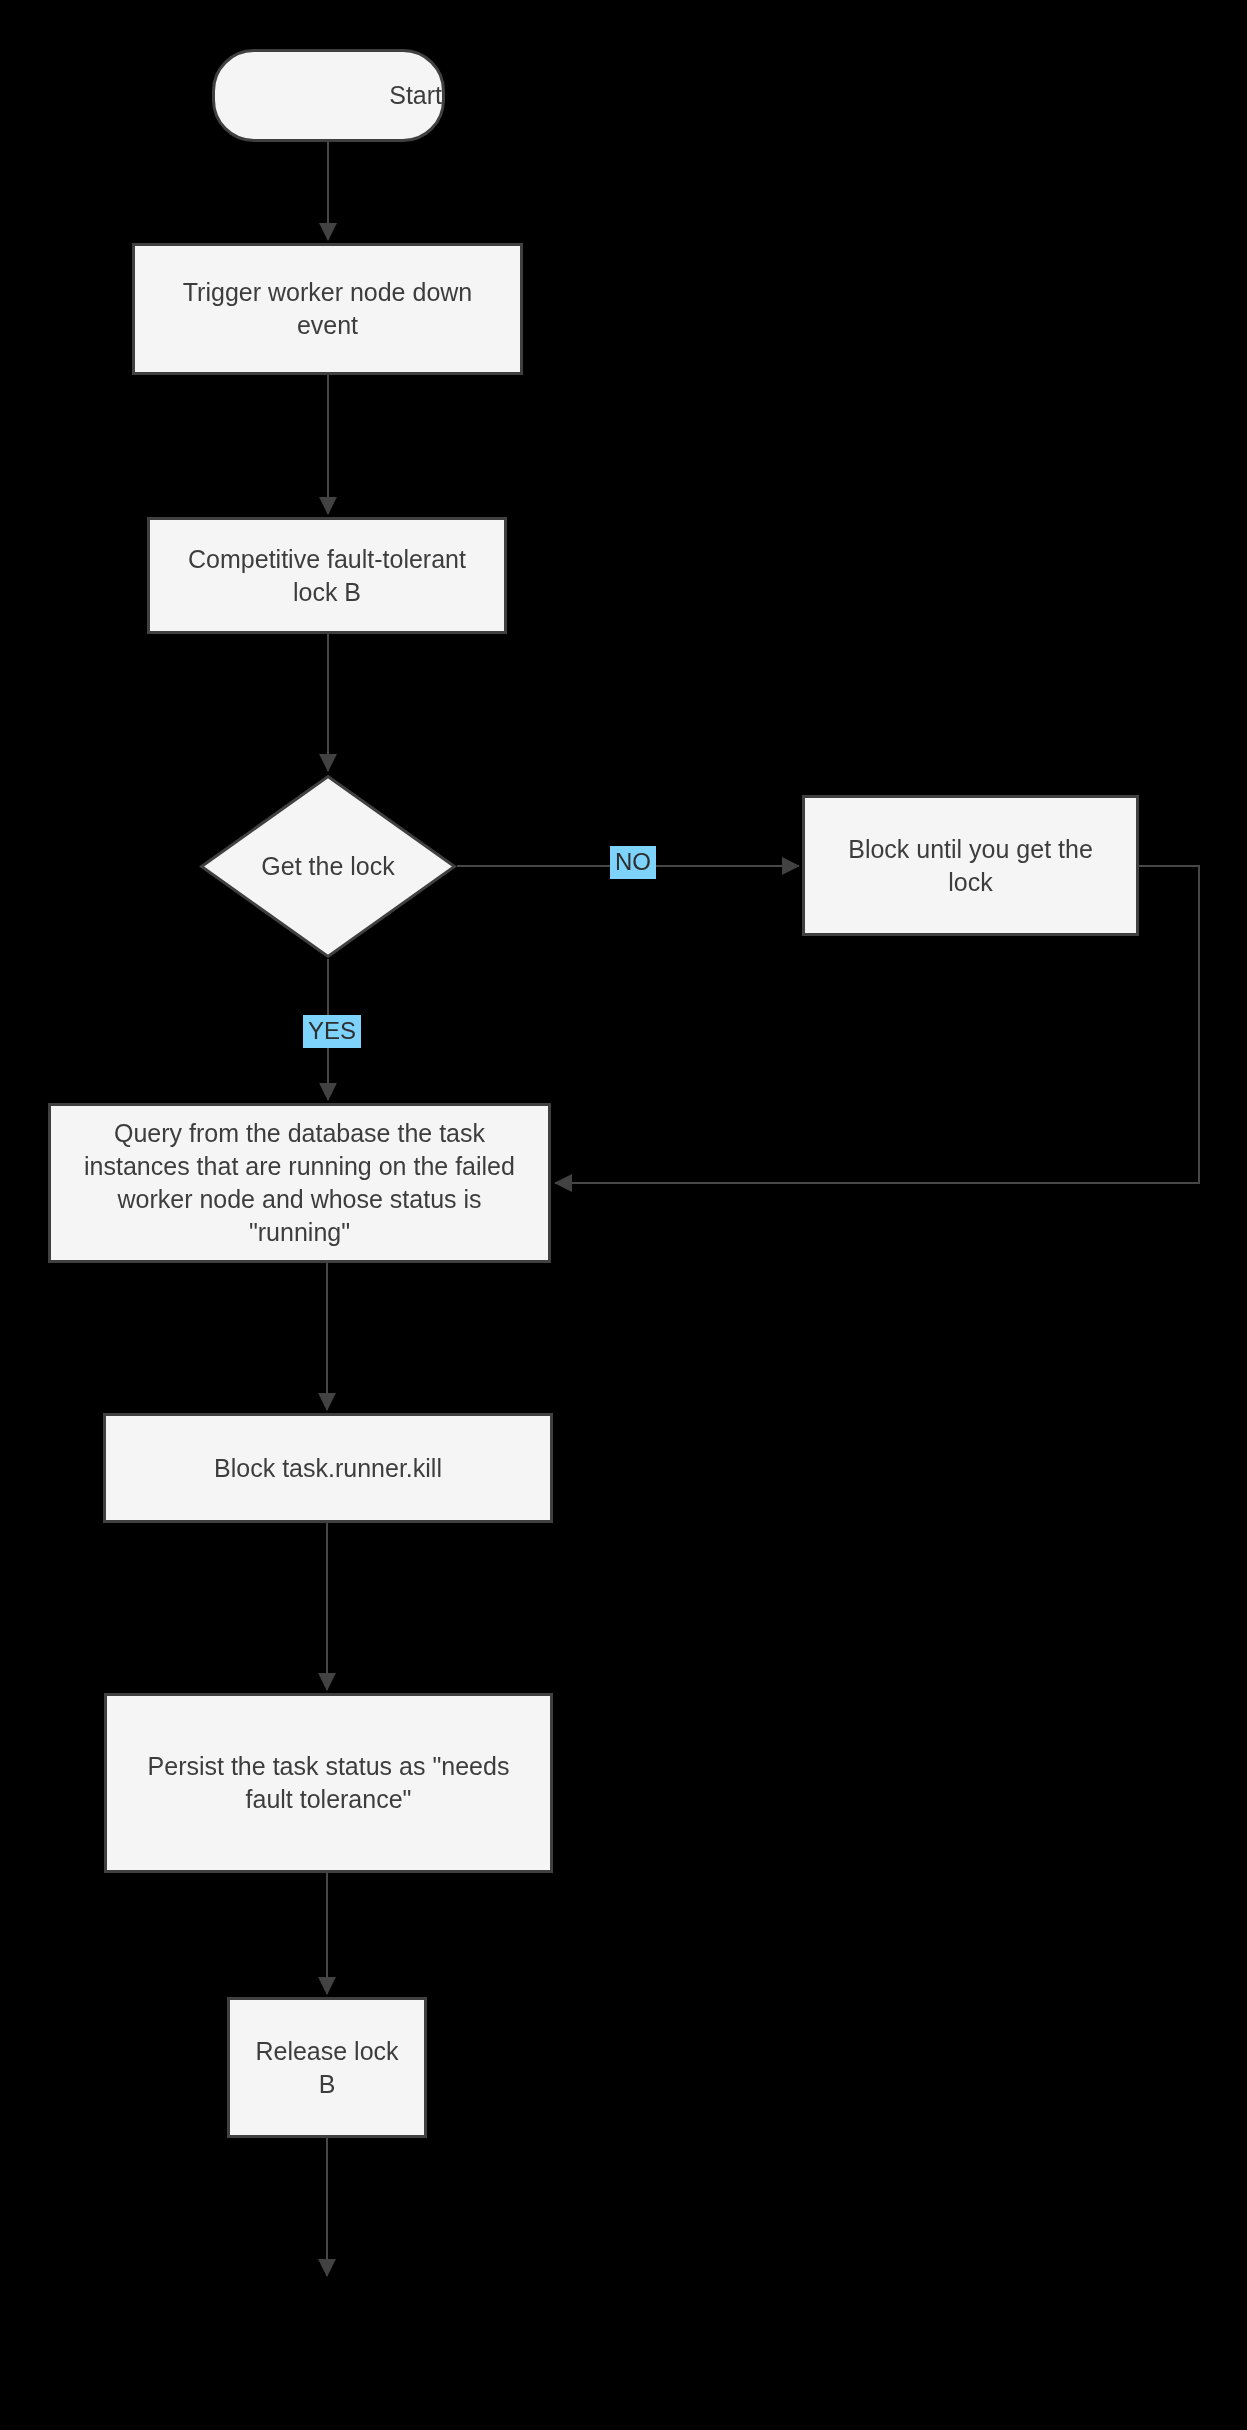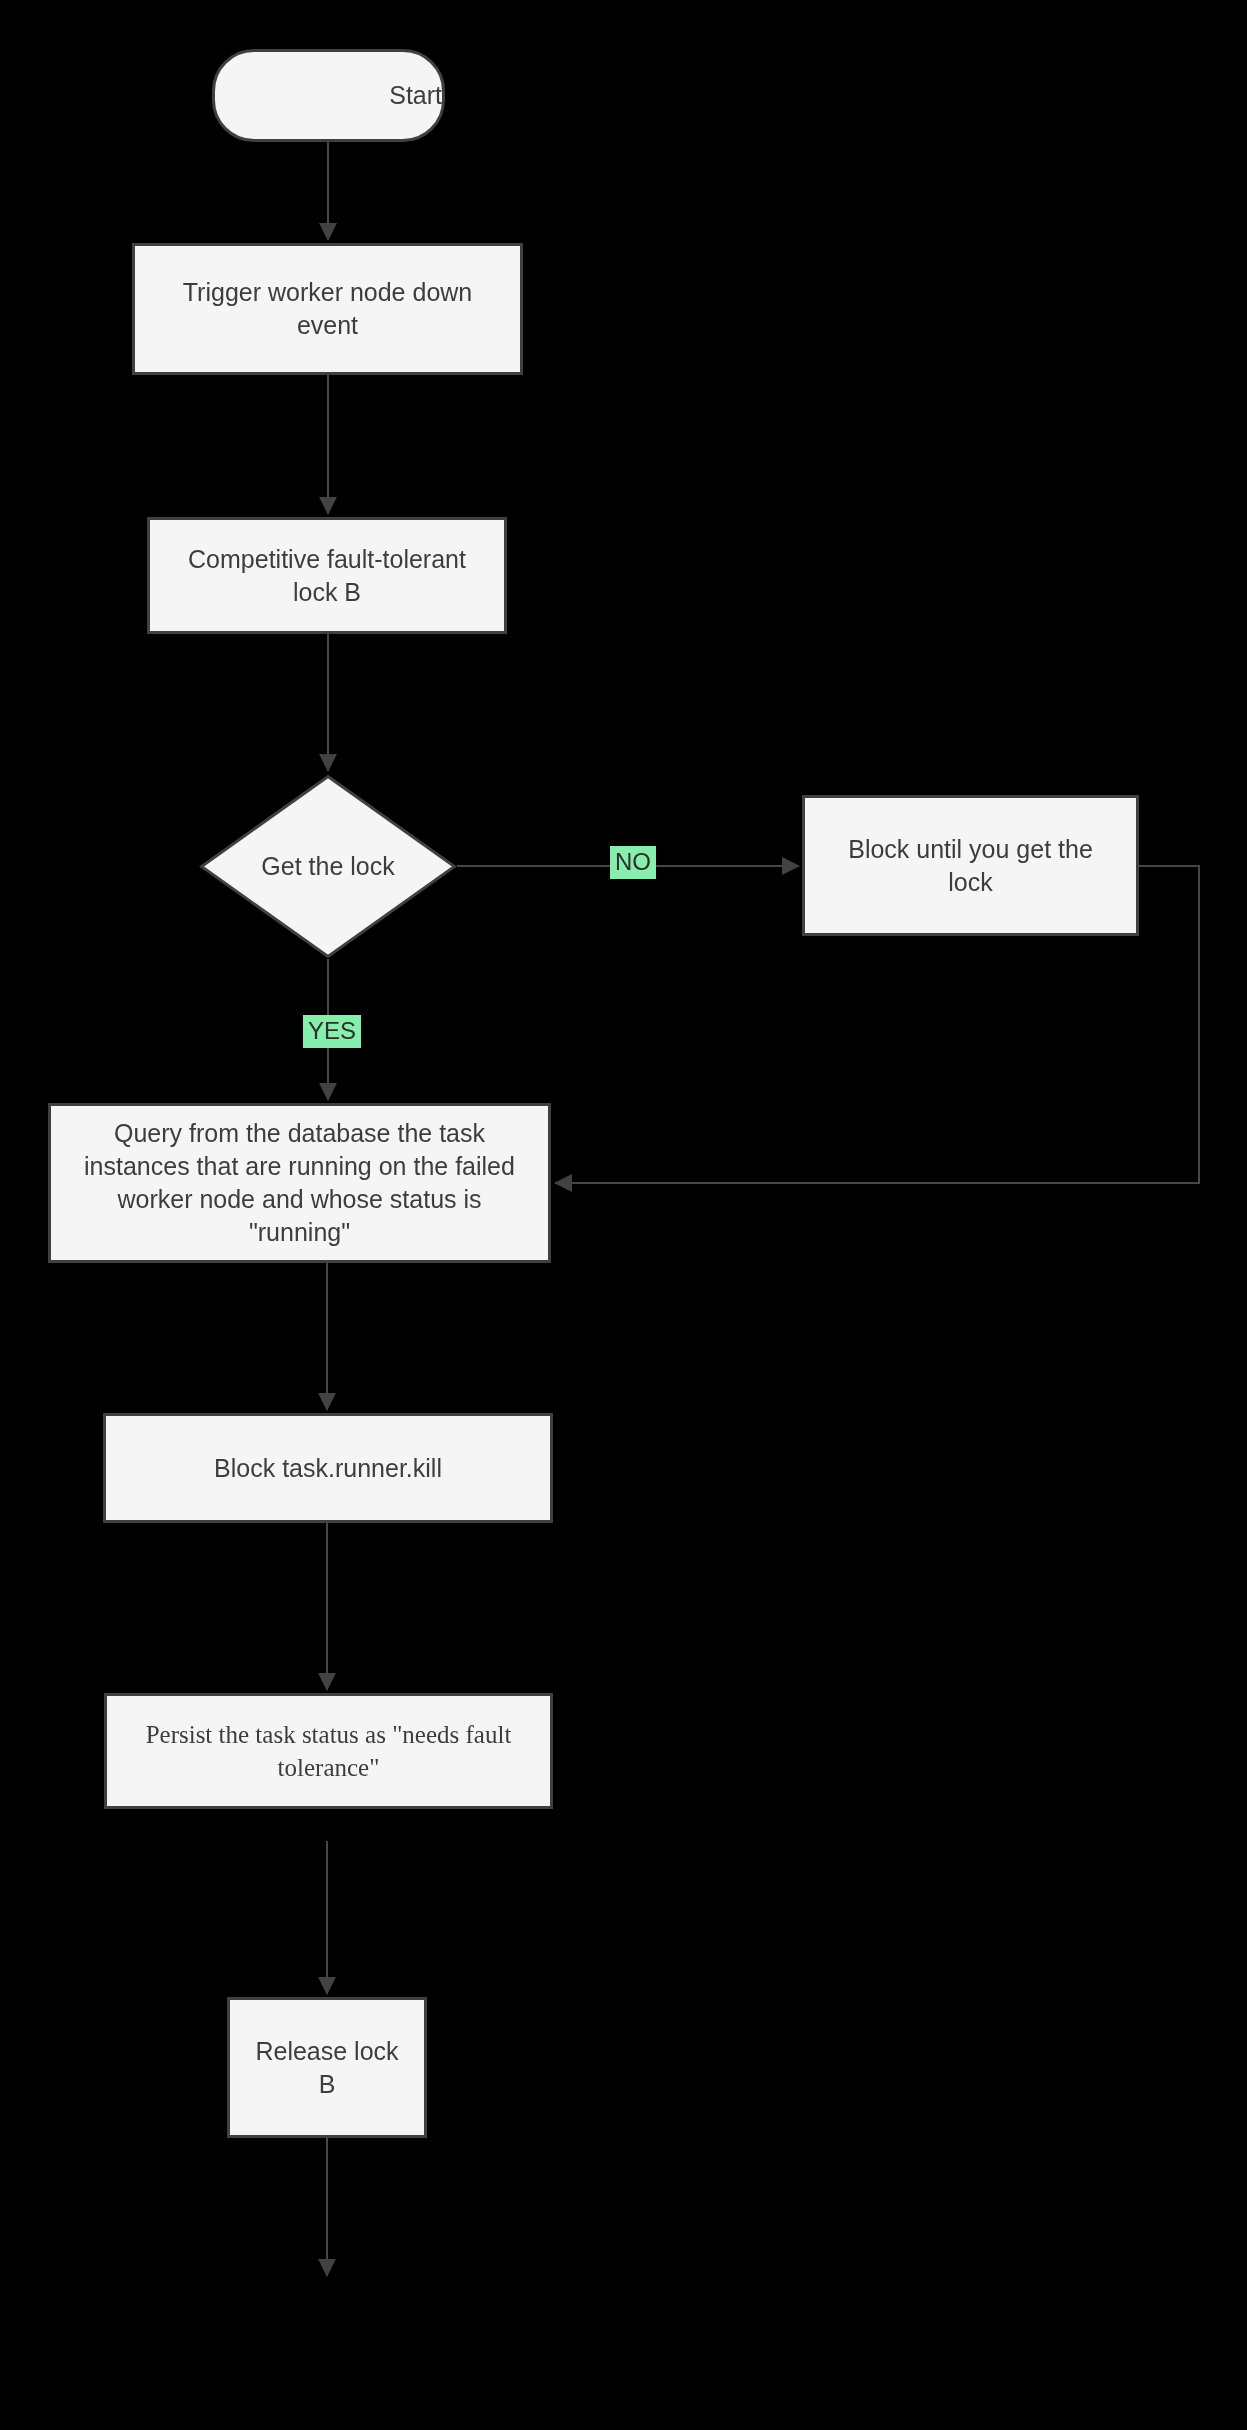--- a/index.html
+++ b/index.html
@@ -34,21 +34,21 @@
     text-align: center;
     font-size: 25px;
     line-height: 1.32;
   }
   #n-start   { left: 212px;  top: 49px;   width: 233px; height: 93px;  border-radius: 42px; justify-content: flex-end; }
   #n-trigger { left: 132px;  top: 243px;  width: 391px; height: 132px; padding: 0 34px; }
   #n-lock    { left: 147px;  top: 517px;  width: 360px; height: 117px; padding: 0 36px; }
   #n-block   { left: 802px;  top: 795px;  width: 337px; height: 141px; padding: 0 30px; }
   #n-query   { left: 48px;   top: 1103px; width: 503px; height: 160px; padding: 0 18px; }
   #n-kill    { left: 103px;  top: 1413px; width: 450px; height: 110px; }
-  #n-persist { left: 104px;  top: 1693px; width: 449px; height: 116px; padding: 0 18px; font-family: Liberation Serif, serif; }
+  #n-persist { left: 104px;  top: 1693px; width: 449px; height: 180px; padding: 0 18px; }
   #n-release { left: 227px;  top: 1997px; width: 200px; height: 141px; padding: 0 20px; }
   #n-end     { left: 227px;  top: 2279px; width: 201px; height: 101px; border-radius: 46px; }
 
   .diamond-wrap {
     position: absolute;
     left: 199px;
     top: 774px;
     width: 258px;
     height: 185px;
   }
@@ -64,21 +64,21 @@
     width: 100%;
     height: 100%;
     display: flex;
     align-items: center;
     justify-content: center;
     color: #3d3d3d;
     font-size: 25px;
   }
   .edge-label {
     position: absolute;
-    background: #86efac;
+    background: #7dd3fc;
     color: #2e2e2e;
     font-size: 24px;
     line-height: 1.2;
     padding: 2px 5px;
   }
   #lbl-no  { left: 610px; top: 846px; }
   #lbl-yes { left: 303px; top: 1015px; }
 </style>
 </head>
 <body>

